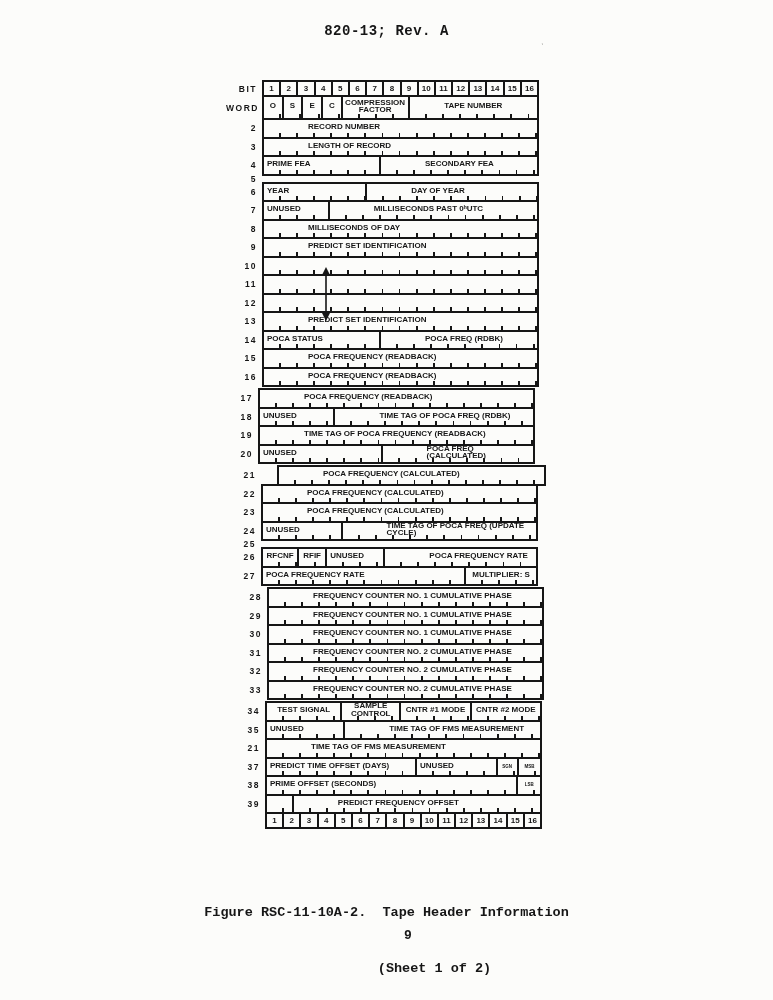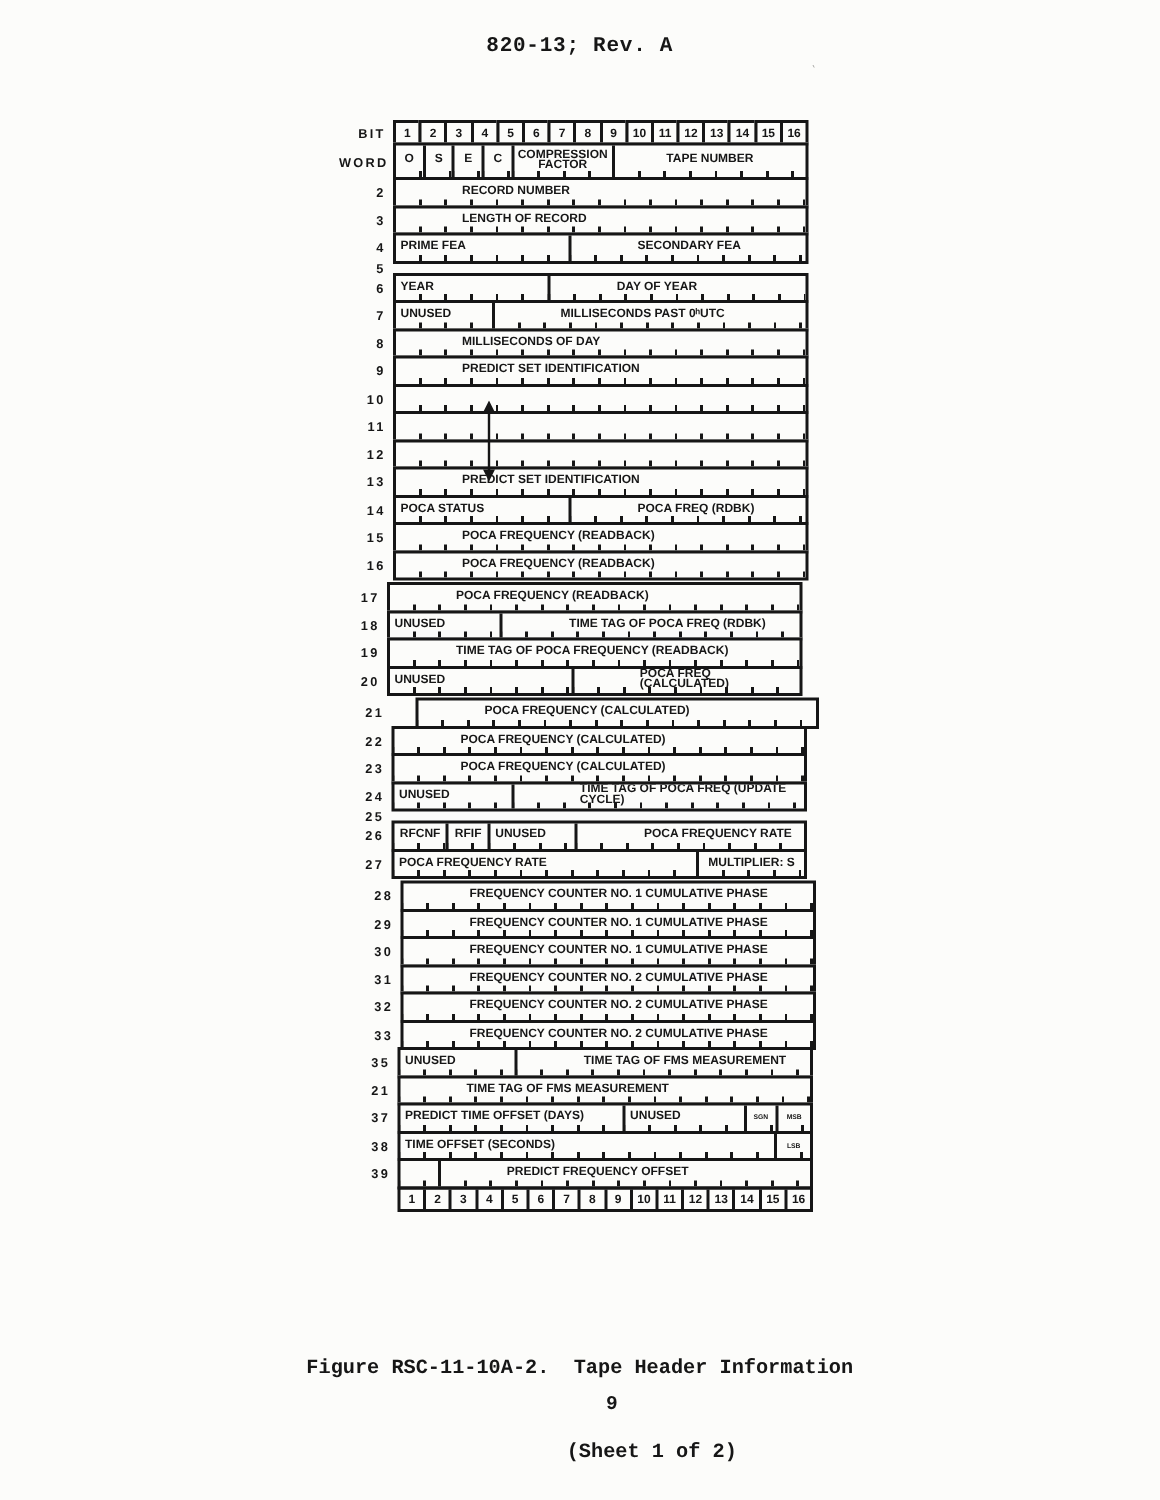--- a/index.html
+++ b/index.html
@@ -445,20 +445,41 @@
         </div>
         <div class="word-row" style="margin-left: 5px;">
           <div class="rowlabel">33</div>
           <div class="cells">
             <div class="cell" style="flex-grow: 16;">
               <span>FREQUENCY COUNTER NO. 2 CUMULATIVE PHASE</span>
               <div class="ticks"></div>
             </div>
           </div>
         </div>
+        <div class="word-row" style="margin-left: 3px; margin-top: 1px;">
+          <div class="rowlabel">34</div>
+          <div class="cells">
+            <div class="cell c" style="flex-grow: 4.4;">
+              <span>TEST SIGNAL</span>
+              <div class="ticks"></div>
+            </div>
+            <div class="cell c" style="flex-grow: 3.4;">
+              <span>SAMPLE CONTROL</span>
+              <div class="ticks"></div>
+            </div>
+            <div class="cell c" style="flex-grow: 4.1;">
+              <span>CNTR #1 MODE</span>
+              <div class="ticks"></div>
+            </div>
+            <div class="cell c" style="flex-grow: 4.1;">
+              <span>CNTR #2 MODE</span>
+              <div class="ticks"></div>
+            </div>
+          </div>
+        </div>
         <div class="word-row" style="margin-left: 3px;">
           <div class="rowlabel">35</div>
           <div class="cells">
             <div class="cell" style="flex-grow: 5.2;">
               <span>UNUSED</span>
               <div class="ticks"></div>
             </div>
             <div class="cell" style="flex-grow: 10.8;">
               <span>TIME TAG OF FMS MEASUREMENT</span>
               <div class="ticks"></div>
@@ -492,21 +513,21 @@
             <div class="cell small" style="flex-grow: 1.3;">
               <span>MSB</span>
               <div class="ticks"></div>
             </div>
           </div>
         </div>
         <div class="word-row" style="margin-left: 3px;">
           <div class="rowlabel">38</div>
           <div class="cells">
             <div class="cell" style="flex-grow: 14.7;">
-              <span>TIME OFFSET (SECONDS)</span>
+              <span>PRIME OFFSET (SECONDS)</span>
               <div class="ticks"></div>
             </div>
             <div class="cell small" style="flex-grow: 1.3;">
               <span>LSB</span>
               <div class="ticks"></div>
             </div>
           </div>
         </div>
         <div class="word-row" style="margin-left: 3px;">
           <div class="rowlabel">39</div>

